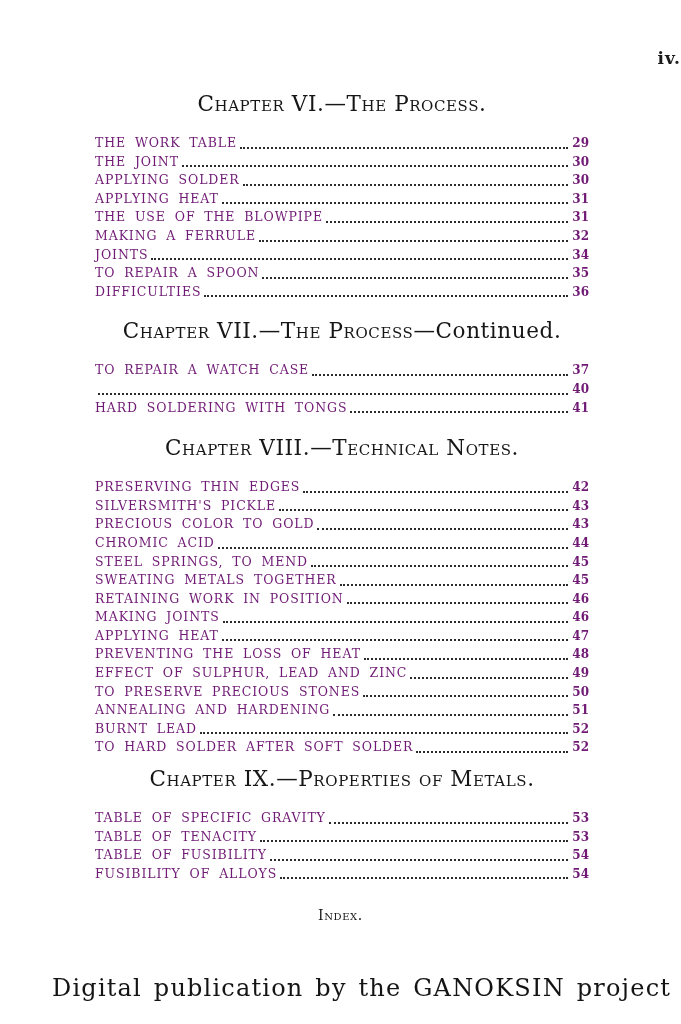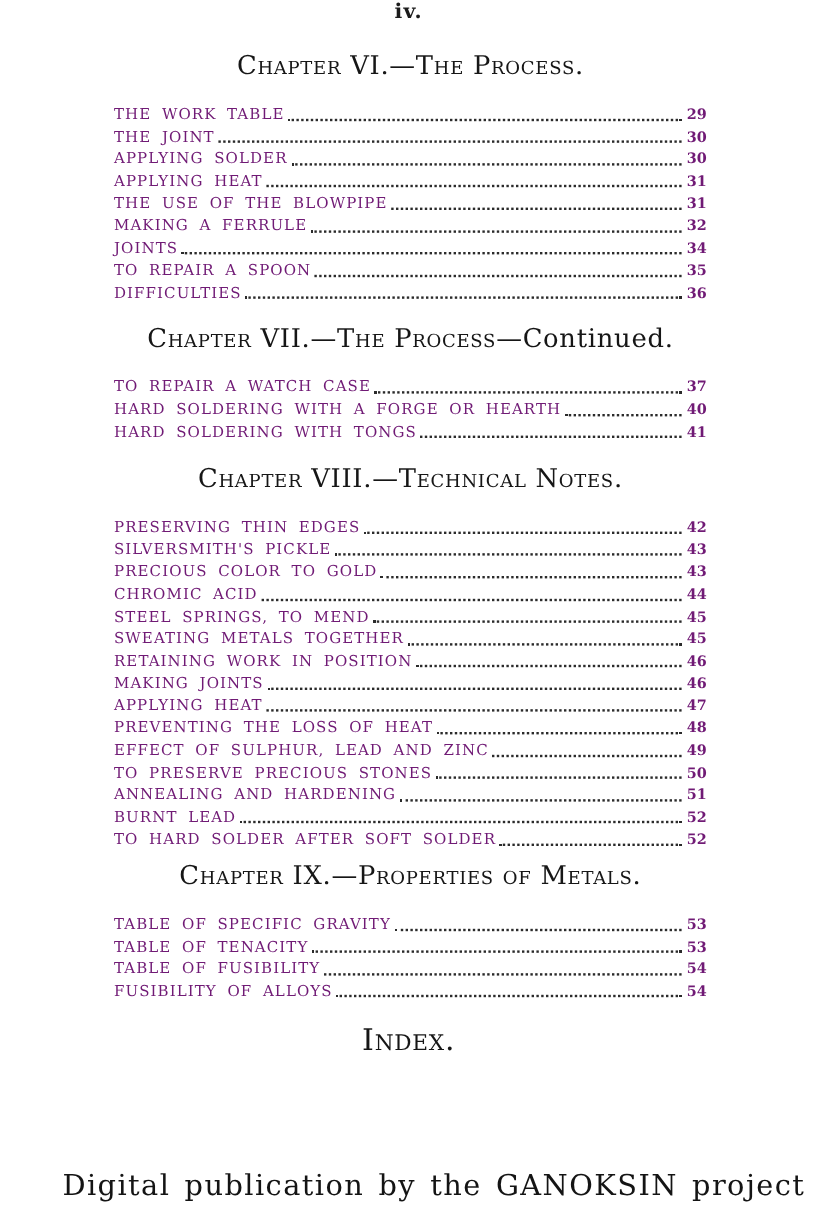--- a/index.html
+++ b/index.html
@@ -9,21 +9,22 @@
     width: 681px; height: 1024px;
     background: var(--paper);
     color: var(--ink);
     font-family: "DejaVu Serif", serif;
     position: relative;
     overflow: hidden;
   }
   .page { width: 681px; height: 1024px; position: relative; }
 
   .folio {
-    text-align: center;
+    padding-top: 48px;
+    text-align: right;
     font-size: 17px;
     font-weight: bold;
     letter-spacing: 1px;
     line-height: 20px;
   }
 
   .content {
     margin-left: 95px;
     width: 494px;
   }
@@ -77,21 +78,21 @@
     font-size: 12px;
     min-width: 18px;
     text-align: right;
     letter-spacing: 0;
   }
 
   .index-heading {
     margin: 18px 0 0 0;
     text-align: center;
     font-weight: normal;
-    font-size: 25px;
+    font-size: 14px;
     line-height: 28px;
     letter-spacing: 0.6px;
     font-variant: small-caps;
     color: #161616;
   }
 
   .footer-credit {
     position: absolute;
     left: 52px;
     top: 974px;
@@ -161,21 +162,20 @@
       </section>
       <section>
         <h2 class="chap chap-7"><span class="sc">Chapter VII.—The Process</span><span class="plain">—Continued.</span></h2>
         <ul class="entries entries-1">
           <li class="row">
             <span class="title">TO REPAIR A WATCH CASE</span>
             <span class="leader"></span>
             <span class="pg">37</span>
           </li>
           <li class="row">
-            <span class="title">HARD SOLDERING WITH A FORGE OR HEARTH</span>
             <span class="leader"></span>
             <span class="pg">40</span>
           </li>
           <li class="row">
             <span class="title">HARD SOLDERING WITH TONGS</span>
             <span class="leader"></span>
             <span class="pg">41</span>
           </li>
         </ul>
       </section>

